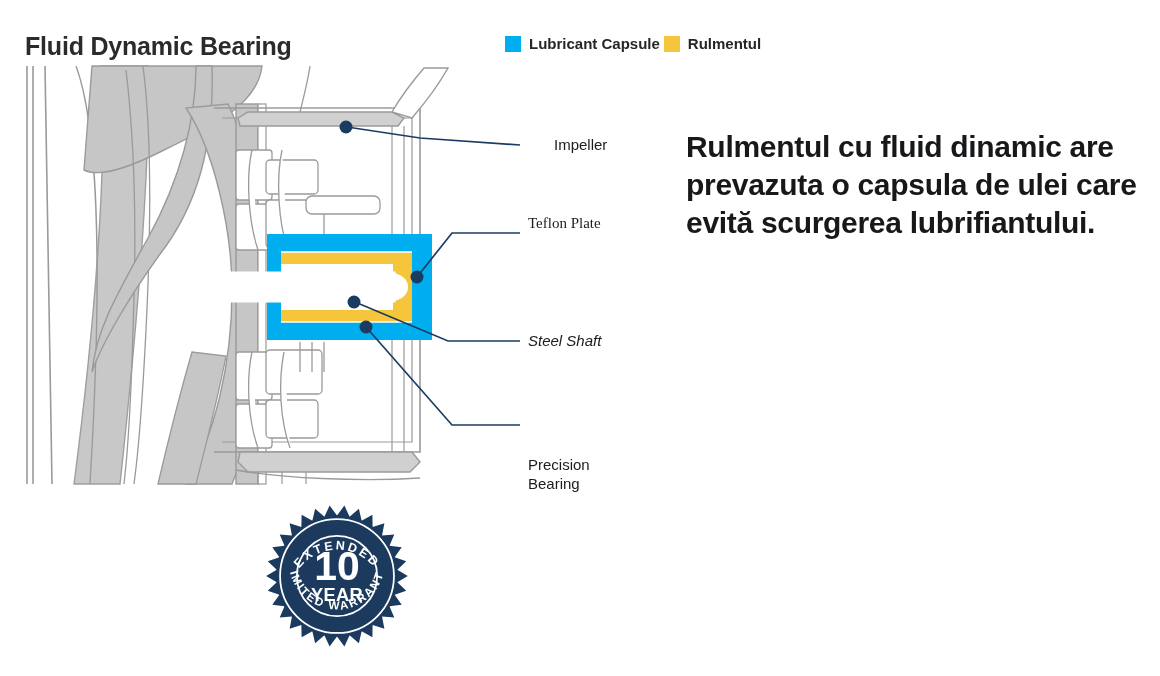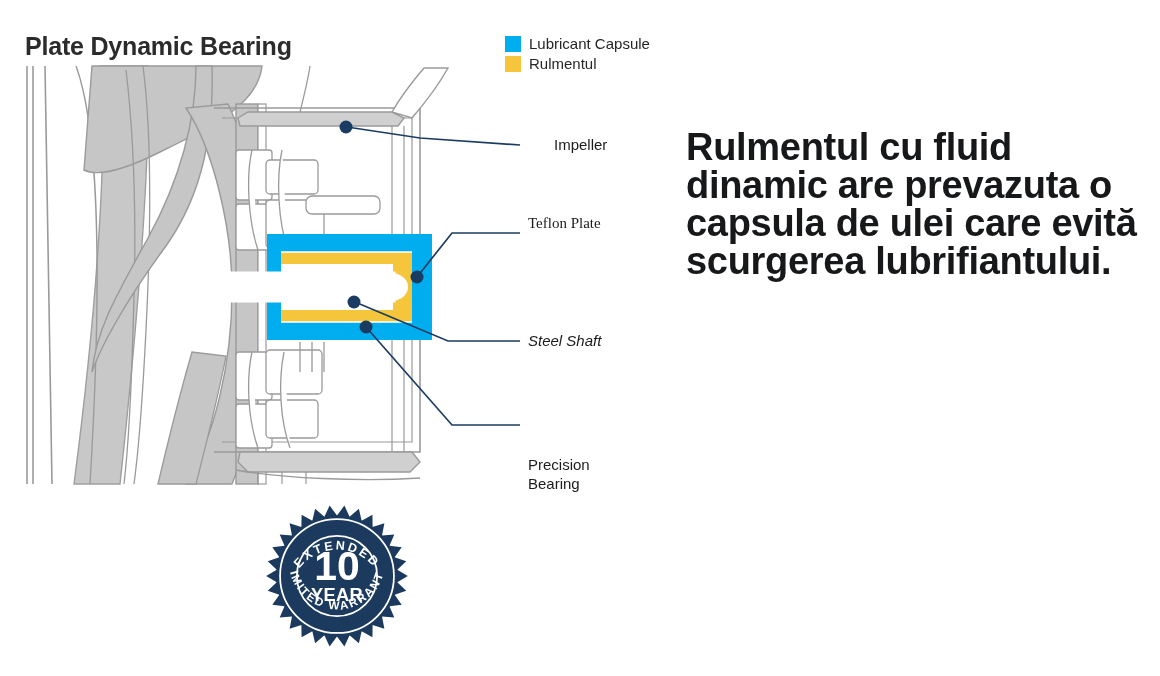--- a/index.html
+++ b/index.html
@@ -19,21 +19,21 @@
   }
   .diagram-title{
     position:absolute;left:25px;top:32px;
     font-size:25px;font-weight:bold;color:#2b2b2b;
     letter-spacing:-0.2px;white-space:nowrap;
   }
 
   
   .legend{
     position:absolute;left:505px;top:36px;
-    display:flex;flex-direction:column;gap:4px;
+    display:flex;flex-direction:row;gap:4px;font-weight:bold;
   }
   .legend-row{display:flex;align-items:center;gap:8px;}
   .legend-swatch{width:16px;height:16px;display:block;flex:0 0 auto;}
   .legend-label{
     font-size:15px;color:#262626;white-space:nowrap;line-height:16px;
   }
 
   
   .draw{position:absolute;left:0;top:0;width:680px;height:500px;}
 
@@ -43,39 +43,39 @@
     white-space:nowrap;
   }
   .callout-label.two-line{white-space:normal;width:110px;margin-top:40px;}
 
   
   .copy{
     position:absolute;left:686px;top:128px;width:468px;
   }
   .copy p{
     margin:0;
-    font-size:38px;line-height:38px;font-weight:bold;
+    font-size:30px;line-height:38px;font-weight:bold;
     color:#17181a;letter-spacing:-0.3px;
   }
   .copy .para-gap{height:38px;}
 
   
   .badge-wrap{
     position:absolute;left:264px;top:503px;width:146px;height:146px;
   }
   .badge-wrap svg{display:block;}
 </style>
 </head>
 <body>
 
 <div id="root">
 
   <section class="diagram-panel">
 
-    <div class="diagram-title">Plate Dynamic Bearing</div>
+    <div class="diagram-title">Fluid Dynamic Bearing</div>
 
     <svg class="draw" viewBox="0 0 680 500">
       <defs>
         <clipPath id="panelClip">
             <rect x="0" y="62" width="600" height="423"></rect>
           </clipPath>
       </defs>
 
       <g clip-path="url(#panelClip)" fill="none" stroke="#9a9a9a" stroke-width="1.6">
 

